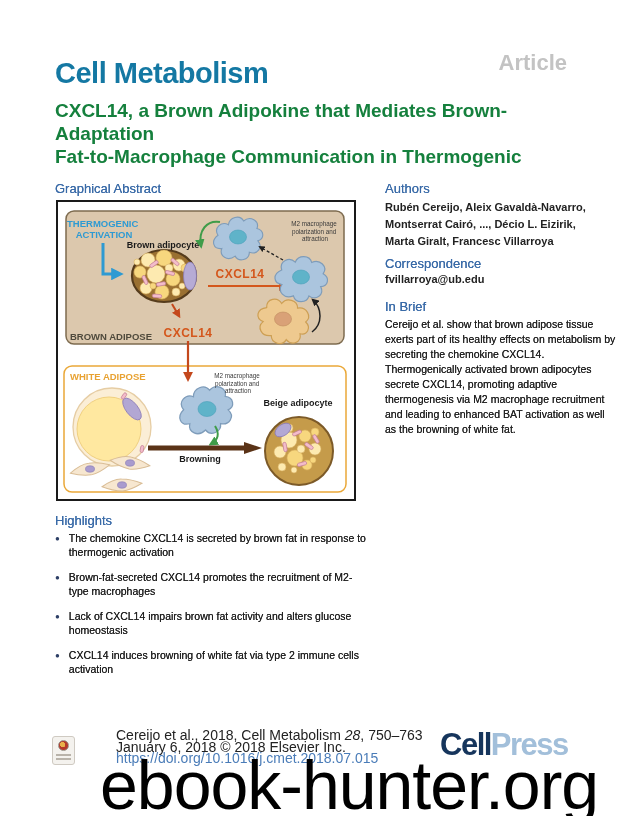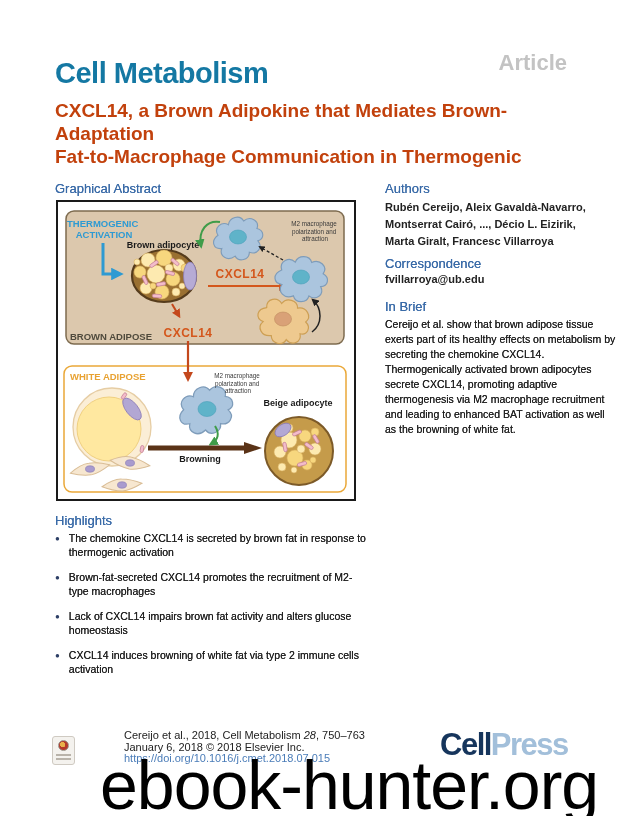--- a/index.html
+++ b/index.html
@@ -5,21 +5,21 @@
   html,body{margin:0;padding:0;}
   body{
     width:628px;height:816px;position:relative;background:#ffffff;
     font-family:"Liberation Sans",sans-serif;color:#1a1a1a;overflow:hidden;
   }
   .abs{position:absolute;}
   .semibold{text-shadow:0 0 0.5px currentColor;}
   
   .article-label{top:50px;right:61px;font-size:22px;font-weight:bold;color:#c3c3c3;}
   .journal{left:55px;top:57px;font-size:29px;font-weight:bold;color:#1478a3;letter-spacing:-0.5px;}
-  .title{left:55px;top:99px;font-size:19px;font-weight:bold;color:#c2410c;line-height:23px;white-space:nowrap;}
+  .title{left:55px;top:99px;font-size:19px;font-weight:bold;color:#15803d;line-height:23px;white-space:nowrap;}
   
   .sec-h{font-size:13px;color:#3a6ba8;text-shadow:0 0 0.5px currentColor;}
   
   .ga-h{left:55px;top:181px;}
   .figure-box{left:56px;top:200px;width:296px;height:297px;border:2px solid #1a1a1a;background:#fff;}
   
   .right-col{left:385px;width:232px;}
   .authors-h{top:181px;}
   .authors-names{top:199px;font-size:11px;font-weight:bold;line-height:17px;color:#222;white-space:nowrap;}
   .corr-h{top:256px;}
@@ -31,21 +31,21 @@
   .hl-list{left:55px;top:531px;width:322px;}
   .hl-item{display:flex;margin-bottom:11px;font-size:10.5px;line-height:14px;color:#222;}
   .hl-bullet{color:#2d3f66;font-size:8px;line-height:14px;margin-right:9px;flex:0 0 auto;padding-top:1px;}
   .hl-text{width:302px;}
   
   .badge{left:52px;top:736px;width:21px;height:27px;background:#f4f2ee;border:1px solid #cfcac2;border-radius:3px;}
   .badge .dot{position:absolute;left:5px;top:3px;width:11px;height:11px;border-radius:50%;
     background:radial-gradient(circle at 40% 40%, #e8b04a 0 35%, #b5382a 36% 100%);border:1px solid #9a9288;box-sizing:border-box;}
   .badge .l1,.badge .l2{position:absolute;left:3px;right:3px;height:2px;background:#b9b3aa;}
   .badge .l1{top:17px;} .badge .l2{top:21px;}
-  .citation{left:124px;top:730px;font-size:11px;line-height:11.5px;color:#222;}
+  .citation{left:116px;top:730px;font-size:14px;line-height:11.5px;color:#222;}
   .citation em{font-style:italic;}
   .doi{color:#4a7cb8;text-decoration:none;}
   .cellpress{left:440px;top:727px;font-size:31px;font-weight:bold;letter-spacing:-1.5px;white-space:nowrap;}
   .cp-cell{color:#16355c;}
   .cp-press{color:#a2bfda;}
   .watermark{left:100px;top:746px;font-size:68px;font-weight:normal;color:#000;letter-spacing:-1px;white-space:nowrap;}
   
   svg text{font-family:"Liberation Sans",sans-serif;}
 </style>
 </head>

